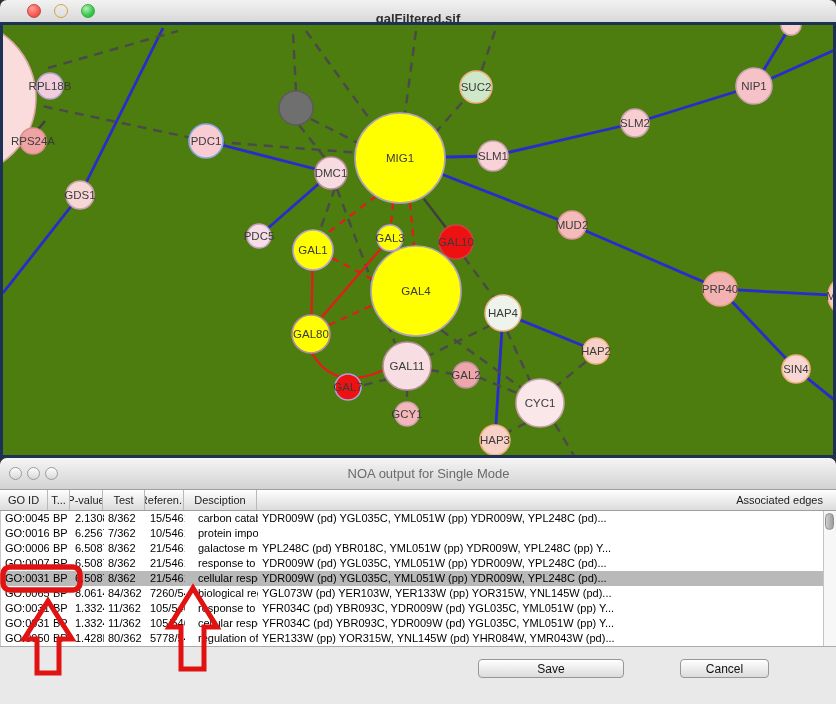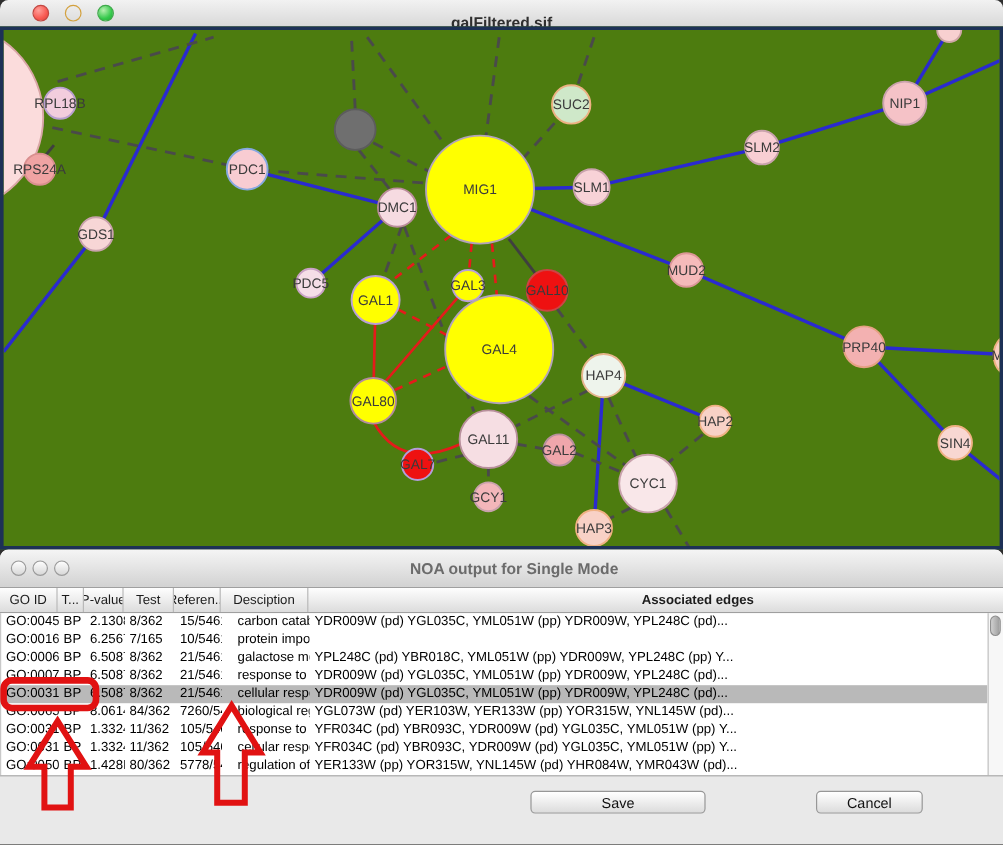--- a/index.html
+++ b/index.html
@@ -12,36 +12,36 @@
   .light{width:14px;height:14px;border-radius:50%;box-sizing:border-box;}
   .light.red{background:radial-gradient(circle at 35% 30%,#ffa09a,#f85951 60%,#d4423b);border:1px solid #c24741;}
   .light.yellow{background:radial-gradient(circle at 35% 30%,#ffe9a8,#fdbf41 60%,#e0a024;);border:1px solid #d3a13e;}
   .light.green{background:radial-gradient(circle at 35% 30%,#b6f0af,#35c94c 60%,#26a63a);border:1px solid #3fa94a;}
   .canvas{position:absolute;top:22px;left:0;width:836px;height:436px;border:3px solid #1d3156;box-sizing:border-box;background:#4d7c0f;overflow:hidden;}
   .canvas svg{display:block;}
   .nlabel{font-family:"Liberation Sans",sans-serif;font-size:11.5px;fill:#3b3b3b;}
   
   .noa-window{position:absolute;top:458px;left:0;width:836px;height:246px;background:#e9e9e9;border-radius:7px 7px 0 0;overflow:hidden;}
   .noa-titlebar{position:relative;height:32px;background:linear-gradient(#f5f5f5,#d2d2d2);border-bottom:1px solid #9f9f9f;display:flex;align-items:center;justify-content:center;box-sizing:border-box;border-radius:7px 7px 0 0;}
-  .noa-titlebar .title{font-size:13px;font-weight:bold;color:#6b6b6b;margin-left:21px;}
+  .noa-titlebar .title{font-size:13px;font-weight:normal;color:#6b6b6b;margin-left:21px;}
   .glights{position:absolute;left:9px;top:9px;display:flex;gap:5px;}
   .glight{width:13px;height:13px;border-radius:50%;background:linear-gradient(#fdfdfd,#d8d8d8);border:1px solid #9b9b9b;box-sizing:border-box;}
   .thead{position:absolute;top:32px;left:0;width:836px;height:21px;display:flex;background:linear-gradient(#fefefe,#dcdcdc);border-bottom:1px solid #9f9f9f;box-sizing:border-box;}
   .hcell{display:flex;align-items:center;justify-content:center;font-size:11px;color:#1c1c1c;box-sizing:border-box;border-right:1px solid #b9b9b9;height:100%;flex:none;overflow:hidden;white-space:nowrap;}
-  .hcell.last{border-right:none;justify-content:center;padding-left:83px;font-weight:bold;}
+  .hcell.last{border-right:none;justify-content:flex-end;padding-left:83px;}
   .tbody{position:absolute;top:53px;left:0;width:823px;height:135px;background:#ffffff;overflow:hidden;border-left:1px solid #c9c9c9;box-sizing:border-box;}
   .trow{display:flex;height:15px;line-height:15px;font-size:11px;color:#000;white-space:nowrap;}
   .trow.selected{background:#b9b9b9;}
   .tcell{flex:none;overflow:hidden;box-sizing:border-box;padding-left:4px;}
   .tcell.desc{padding-left:13px;}
   .scrollbar{position:absolute;top:53px;right:0;width:13px;height:135px;background:#f7f7f7;border-left:1px solid #c4c4c4;box-sizing:border-box;}
   .thumb{position:absolute;top:2px;left:1px;width:9px;height:17px;border-radius:5px;background:linear-gradient(90deg,#cfcfcf,#9d9d9d);border:1px solid #8f8f8f;box-sizing:border-box;}
   .tbottom{position:absolute;top:188px;left:0;width:836px;height:1px;background:#ababab;}
   .btn{position:absolute;height:19px;border-radius:4px;border:1px solid #979797;background:linear-gradient(#ffffff,#dcdcdc);font-size:12px;color:#111;display:flex;align-items:center;justify-content:center;box-sizing:border-box;cursor:default;}
-  .btn-save{top:201px;left:442px;width:146px;}
+  .btn-save{top:201px;left:478px;width:146px;}
   .btn-cancel{top:201px;left:680px;width:89px;}
   
   .overlay{position:absolute;top:0;left:0;width:836px;height:704px;pointer-events:none;z-index:50;}
 </style>
 </head>
 <body>
 
 <div class="app">
 
   <div class="graph-window">
@@ -205,21 +205,21 @@
           <div class="tcell" style="width: 33px;">2.1308...</div>
           <div class="tcell" style="width: 42px;">8/362</div>
           <div class="tcell" style="width: 39px;">15/54615</div>
           <div class="tcell desc" style="width: 73px;">carbon cataboli...</div>
           <div class="tcell" style="width: 566px;">YDR009W (pd) YGL035C, YML051W (pp) YDR009W, YPL248C (pd)...</div>
         </div>
         <div class="trow">
           <div class="tcell" style="width: 48px;">GO:0016...</div>
           <div class="tcell" style="width: 22px;">BP</div>
           <div class="tcell" style="width: 33px;">6.2567...</div>
-          <div class="tcell" style="width: 42px;">7/165</div>
+          <div class="tcell" style="width: 42px;">7/362</div>
           <div class="tcell" style="width: 39px;">10/54615</div>
           <div class="tcell desc" style="width: 73px;">protein import i...</div>
         </div>
         <div class="trow">
           <div class="tcell" style="width: 48px;">GO:0006...</div>
           <div class="tcell" style="width: 22px;">BP</div>
           <div class="tcell" style="width: 33px;">6.5087...</div>
           <div class="tcell" style="width: 42px;">8/362</div>
           <div class="tcell" style="width: 39px;">21/54615</div>
           <div class="tcell desc" style="width: 73px;">galactose meta...</div>

